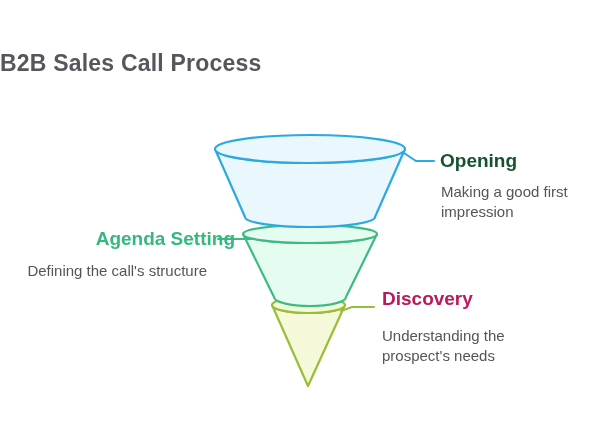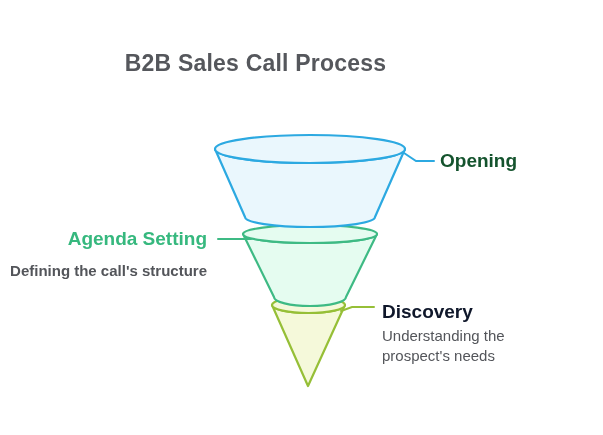--- a/index.html
+++ b/index.html
@@ -9,21 +9,21 @@
     height: 435px;
     background: #ffffff;
     font-family: "Liberation Sans", sans-serif;
     overflow: hidden;
   }
   .title {
     position: absolute;
     top: 50px;
     left: 0;
     width: 511px;
-    text-align: center;
+    text-align: left;
     font-size: 23px;
     font-weight: bold;
     color: #55575c;
     letter-spacing: 0.2px;
   }
   svg.funnel {
     position: absolute;
     top: 0;
     left: 0;
   }
@@ -34,23 +34,23 @@
     white-space: nowrap;
   }
   .stage-desc {
     position: absolute;
     font-size: 15px;
     color: #53555a;
     line-height: 20px;
   }
   .label-opening   { left: 440px; top: 150px; color: #14532d; }
   .desc-opening    { left: 441px; top: 182px; width: 134px; }
-  .label-agenda    { left: 0; width: 207px; top: 228px; text-align: right; color: #36b87e; }
-  .desc-agenda     { left: 0; width: 207px; top: 261px; text-align: right; font-weight: bold; }
-  .label-discovery { left: 382px; top: 301px; color: #0f172a; }
+  .label-agenda    { left: 0; width: 207px; top: 228px; text-align: right; color: #36b87e; padding-left: 28px; }
+  .desc-agenda     { left: 0; width: 207px; top: 261px; text-align: right; }
+  .label-discovery { left: 382px; top: 288px; color: #be185d; }
   .desc-discovery  { left: 382px; top: 326px; width: 150px; }
 </style>
 </head>
 <body>
 
 <div class="canvas">
 
   <div class="title">B2B Sales Call Process</div>
 
   <svg class="funnel" width="603" height="435" viewBox="0 0 603 435">
@@ -68,20 +68,21 @@
     </g>
 
     <g>
       <path d="M215,149 L245,217 A65 10 0 0 0 375,217 L405,149 A95 14 0 0 1 215,149 Z" stroke-width="2.2" stroke-linejoin="round" fill="#eaf7fd" stroke="#2ca9e1"></path>
       <ellipse cx="310" cy="149" rx="95" ry="14" stroke-width="2.2" fill="#eaf7fd" stroke="#2ca9e1"></ellipse>
       <polyline points="404,153 416,161 434,161" fill="none" stroke-width="2" stroke-linecap="round" stroke="#2ca9e1"></polyline>
     </g>
   </svg>
 
   <div class="stage-label label-opening">Opening</div>
+  <div class="stage-desc desc-opening">Making a good first impression</div>
 
   <div class="stage-label label-agenda">Agenda Setting</div>
   <div class="stage-desc desc-agenda">Defining the call's structure</div>
 
   <div class="stage-label label-discovery">Discovery</div>
   <div class="stage-desc desc-discovery">Understanding the prospect's needs</div>
 
 </div>
 
 </body></html>

